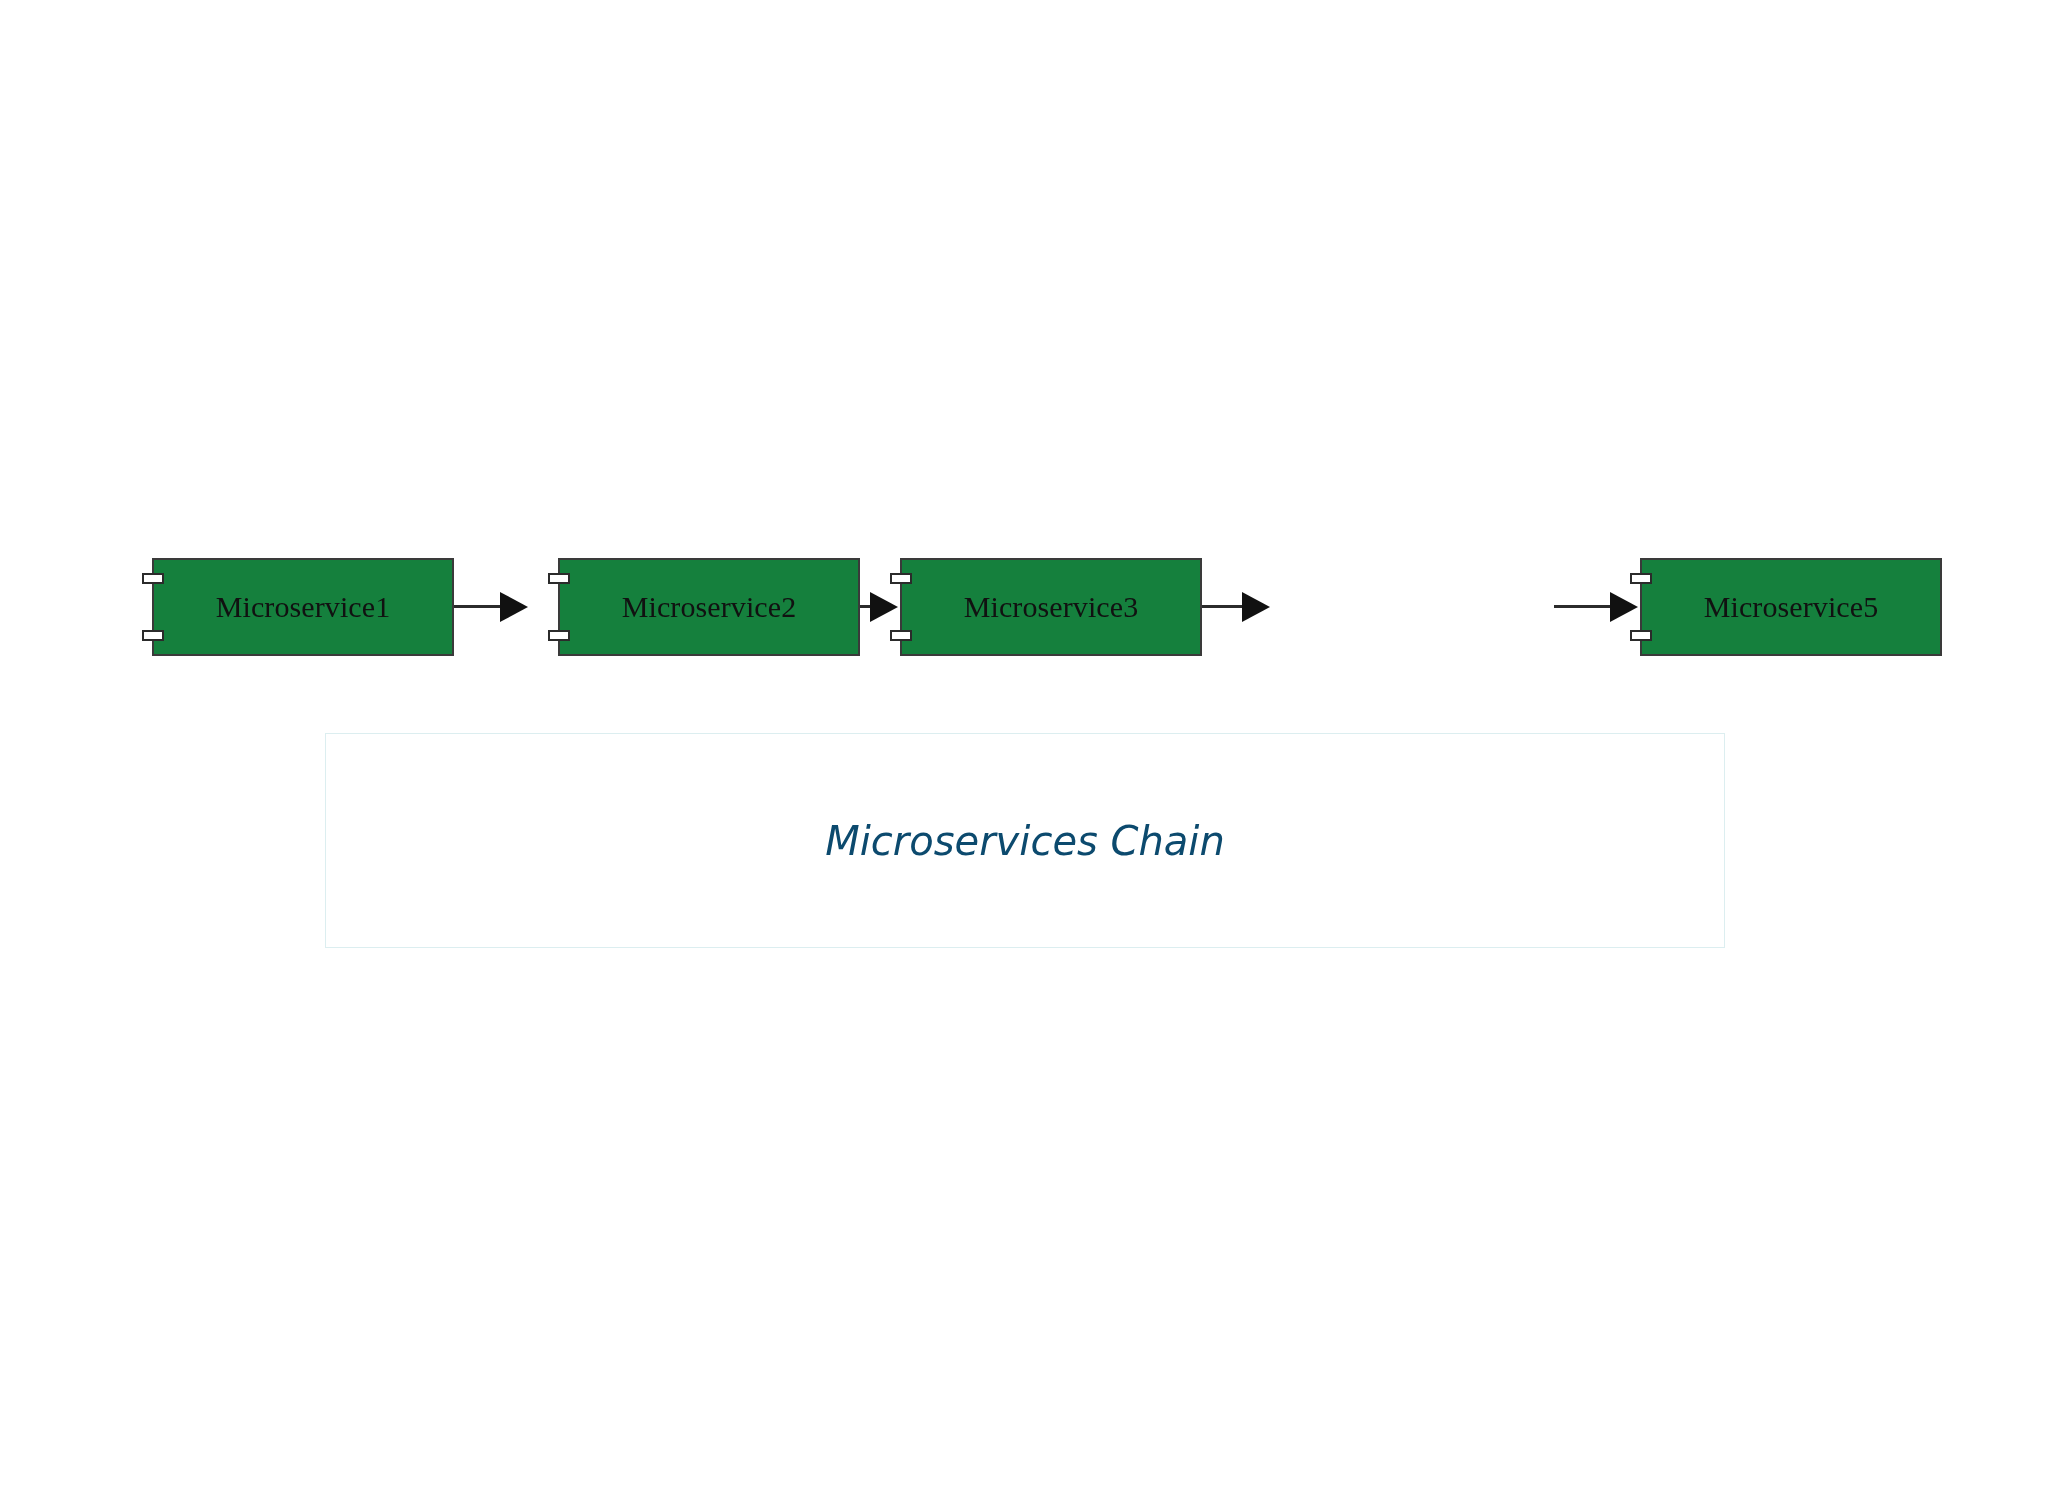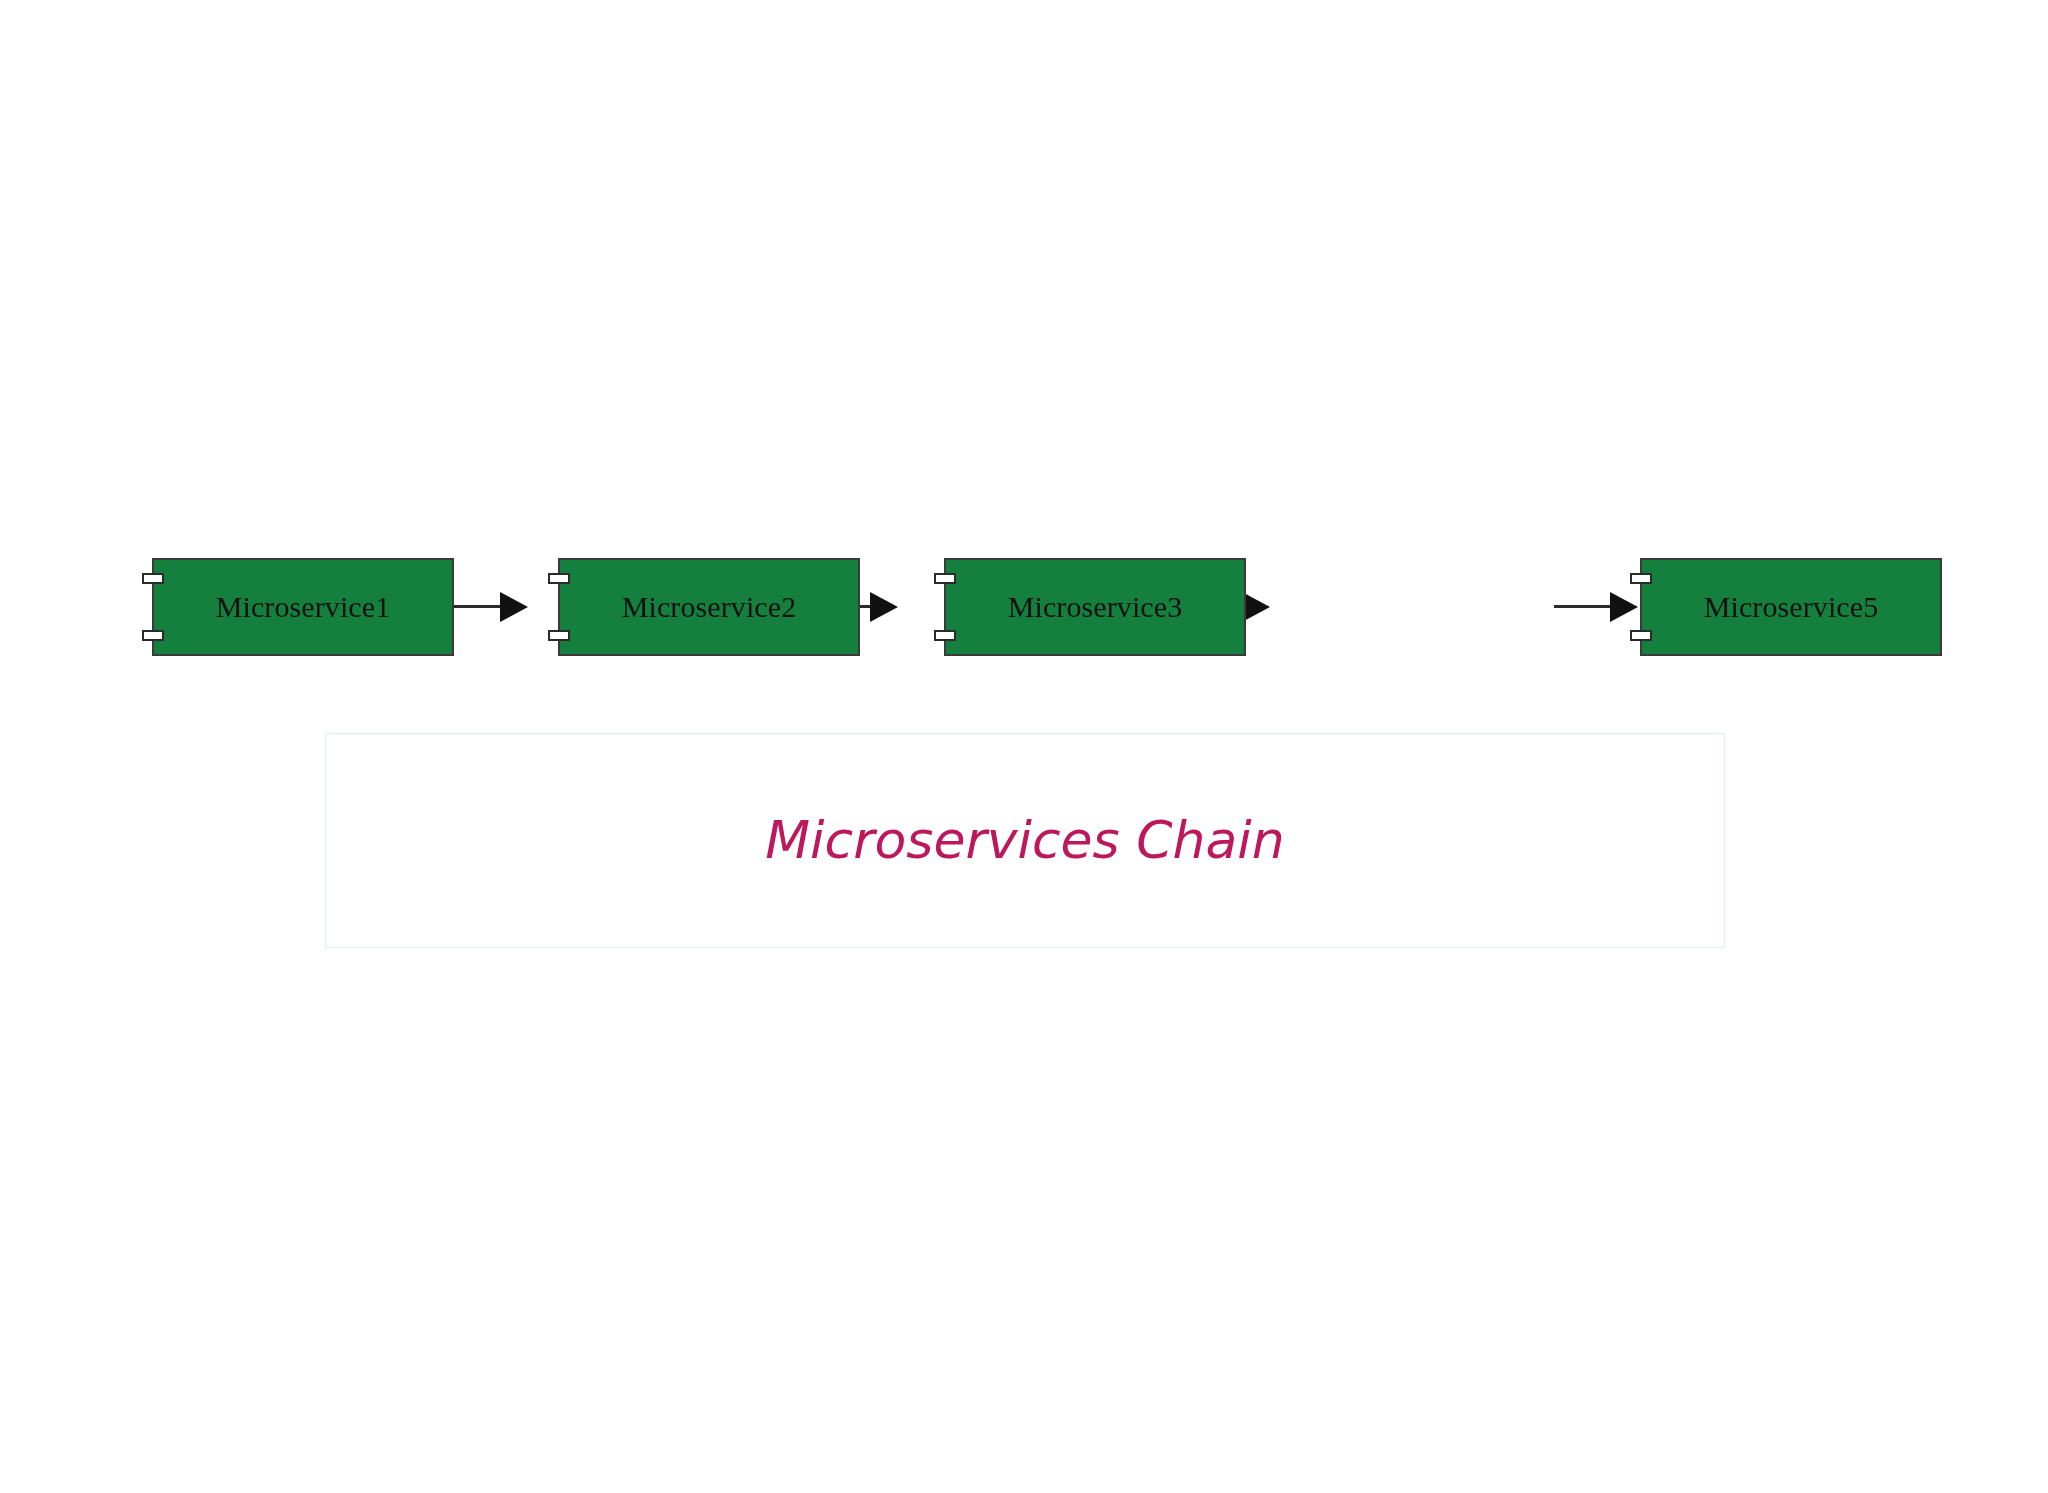--- a/index.html
+++ b/index.html
@@ -100,23 +100,23 @@
     background: #ffffff;
     display: flex;
     align-items: center;
     justify-content: center;
   }
 
   #caption-text {
     font-family: "DejaVu Sans", "Liberation Sans", sans-serif;
     font-style: italic;
     font-weight: 300;
-    font-size: 52px;
+    font-size: 40px;
     line-height: 1.1;
-    color: #be185d;
+    color: #0c4a6e;
     text-align: center;
     white-space: nowrap;
   }
 </style>
 </head>
 <body>
 
 <div id="page">
 
   <div id="diagram-row">
@@ -138,21 +138,21 @@
       <span class="port port-bottom"></span>
       <span class="component-label">Microservice1</span>
     </div>
 
     <div class="component-box" style="left:558px;">
       <span class="port port-top"></span>
       <span class="port port-bottom"></span>
       <span class="component-label">Microservice2</span>
     </div>
 
-    <div class="component-box" style="left:944px;">
+    <div class="component-box" style="left:900px;">
       <span class="port port-top"></span>
       <span class="port port-bottom"></span>
       <span class="component-label">Microservice3</span>
     </div>
 
 
     <div class="component-box" style="left:1640px;">
       <span class="port port-top"></span>
       <span class="port port-bottom"></span>
       <span class="component-label">Microservice5</span>

